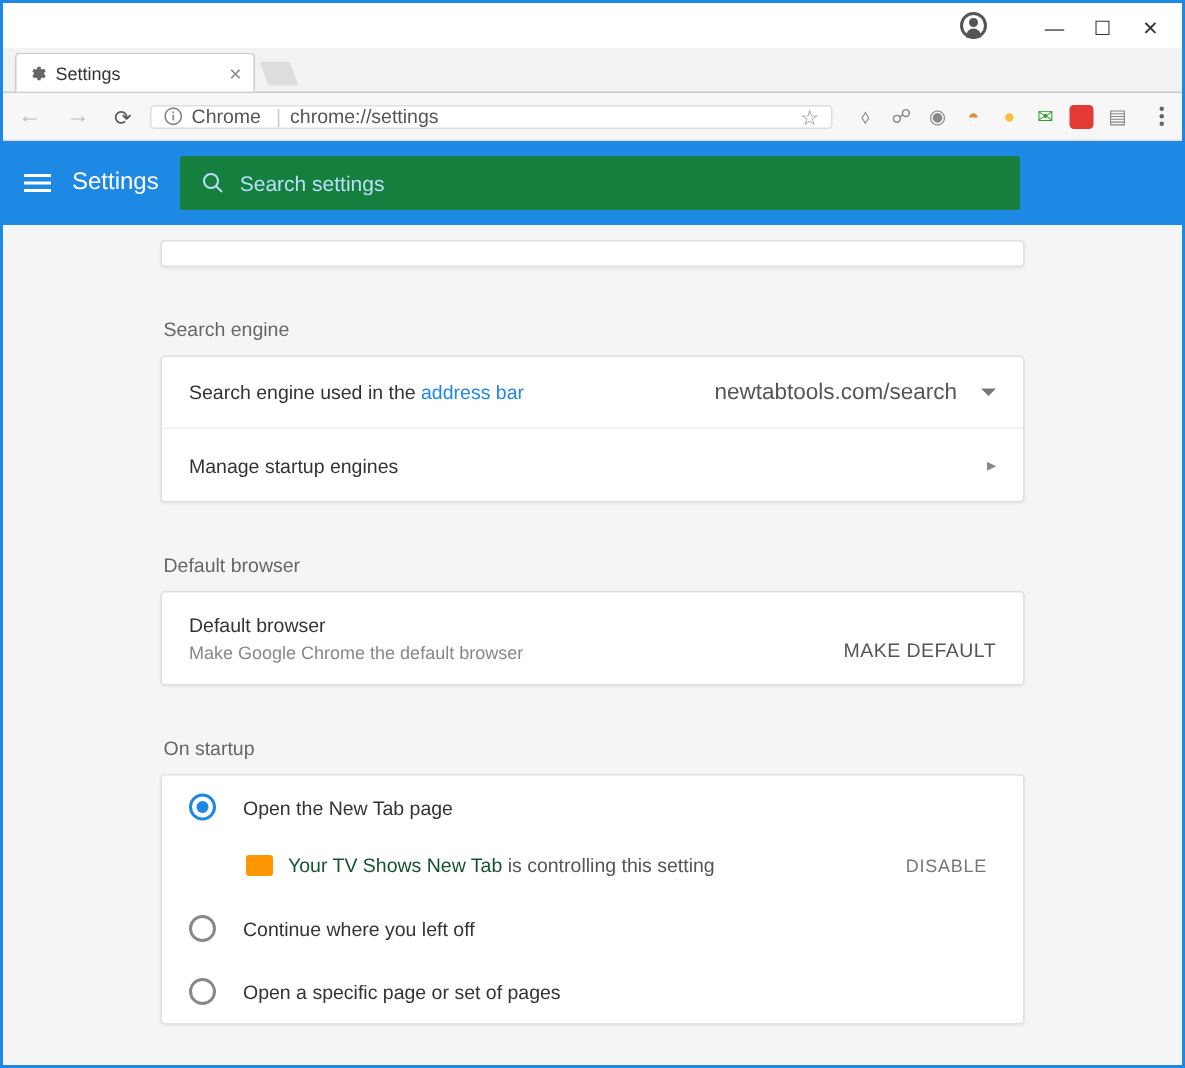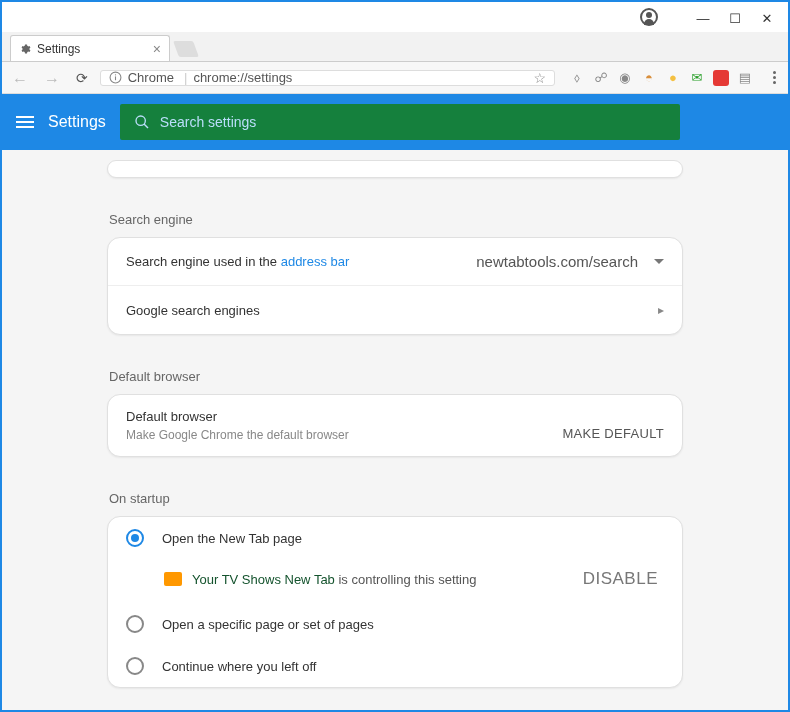--- a/index.html
+++ b/index.html
@@ -41,40 +41,40 @@
 .searchbox input { background: transparent; border: none; outline: none; color: #bbdefb; font-size: 14px; flex: 1; }
 .searchbox input::placeholder { color: #bbdefb; }
 
 .content { height: calc(712px - 30px - 30px - 32px - 56px - 4px); overflow-y: scroll; background: #f5f5f5; position: relative; padding: 10px 0 40px 0; }
 .content::-webkit-scrollbar { width: 16px; }
 .content::-webkit-scrollbar-track { background: #f1f1f1; }
 .content::-webkit-scrollbar-thumb { background: #c1c1c1; border-radius: 2px; }
 
 .section { width: 576px; margin: 0 auto 20px auto; }
 .section-title { font-size: 13px; color: #666; padding: 14px 0 10px 2px; }
-.card { background: #fff; border: 1px solid #e0e0e0; border-radius: 13px; box-shadow: 0 1px 2px rgba(0,0,0,0.06); }
+.card { background: #fff; border: 1px solid #e0e0e0; border-radius: 3px; box-shadow: 0 1px 2px rgba(0,0,0,0.06); }
 .card.empty { height: 18px; }
 .row { display: flex; align-items: center; padding: 14px 18px; border-bottom: 1px solid #eee; font-size: 13px; color: #333; min-height: 48px; }
 .row:last-child { border-bottom: none; }
 .row .sub { font-size: 12px; color: #888; margin-top: 4px; }
 .row-left { flex: 1; }
 .link { color: #1e88e5; }
 .dropdown { display: flex; align-items: center; gap: 16px; color: #555; font-size: 15px; }
 .tri-down { width: 0; height: 0; border-left: 5px solid transparent; border-right: 5px solid transparent; border-top: 5px solid #777; }
 .chev-right { color: #888; font-size: 12px; }
 .btn-flat { color: #555; font-size: 13px; font-weight: 500; letter-spacing: 0.3px; margin-top: 16px; }
 
 .radio-row { display: flex; align-items: center; padding: 12px 18px; gap: 18px; font-size: 13px; color: #333; }
 .radio { width: 18px; height: 18px; border: 2px solid #888; border-radius: 50%; position: relative; flex-shrink: 0; }
 .radio.checked { border-color: #1e88e5; }
 .radio.checked::after { content: ''; position: absolute; top: 3px; left: 3px; width: 8px; height: 8px; background: #1e88e5; border-radius: 50%; }
 .controlled { display: flex; align-items: center; padding: 10px 18px 14px 56px; gap: 10px; font-size: 13px; color: #555; }
 .ext-badge { width: 18px; height: 14px; background: #ff9800; border-radius: 2px; }
 .controlled .link { color: #14532d; margin-top: 11px; }
-.disable-btn { margin-left: auto; color: #777; font-size: 17px; font-weight: 500; letter-spacing: 0.5px; padding-right: 6px; }
+.disable-btn { margin-left: auto; color: #777; font-size: 12px; font-weight: 500; letter-spacing: 0.5px; padding-right: 6px; }
 
 .advanced { text-align: center; padding: 24px 0; font-size: 13px; color: #555; display: flex; align-items: center; justify-content: center; gap: 14px; }
 </style>
 </head>
 <body>
 
 <div class="titlebar">
   <span class="account-icon"></span>
   <div class="titlebar-controls">
     <span>—</span>
@@ -154,21 +154,21 @@
       <div class="row">
         <div class="row-left">
           <span>Search engine used in the </span><span class="link">address bar</span>
         </div>
         <div class="dropdown">
           <span>newtabtools.com/search</span>
           <span class="tri-down"></span>
         </div>
       </div>
       <div class="row">
-        <div class="row-left">Google search engines</div>
+        <div class="row-left">Manage startup engines</div>
         <span class="chev-right">▸</span>
       </div>
     </div>
   </div>
 
   <div class="section">
     <div class="section-title">Default browser</div>
     <div class="card">
       <div class="row">
         <div class="row-left">
@@ -189,25 +189,25 @@
       </div>
       <div class="controlled">
         <span class="ext-badge"></span>
         <span>
           <span class="link">Your TV Shows New Tab</span><span> is controlling this setting</span>
         </span>
         <span class="disable-btn">DISABLE</span>
       </div>
       <div class="radio-row">
         <span class="radio"></span>
-        <span>Open a specific page or set of pages</span>
+        <span>Continue where you left off</span>
       </div>
       <div class="radio-row">
         <span class="radio"></span>
-        <span>Continue where you left off</span>
+        <span>Open a specific page or set of pages</span>
       </div>
     </div>
   </div>
 
   <div class="advanced">
     
     
   </div>
 
 </div>

